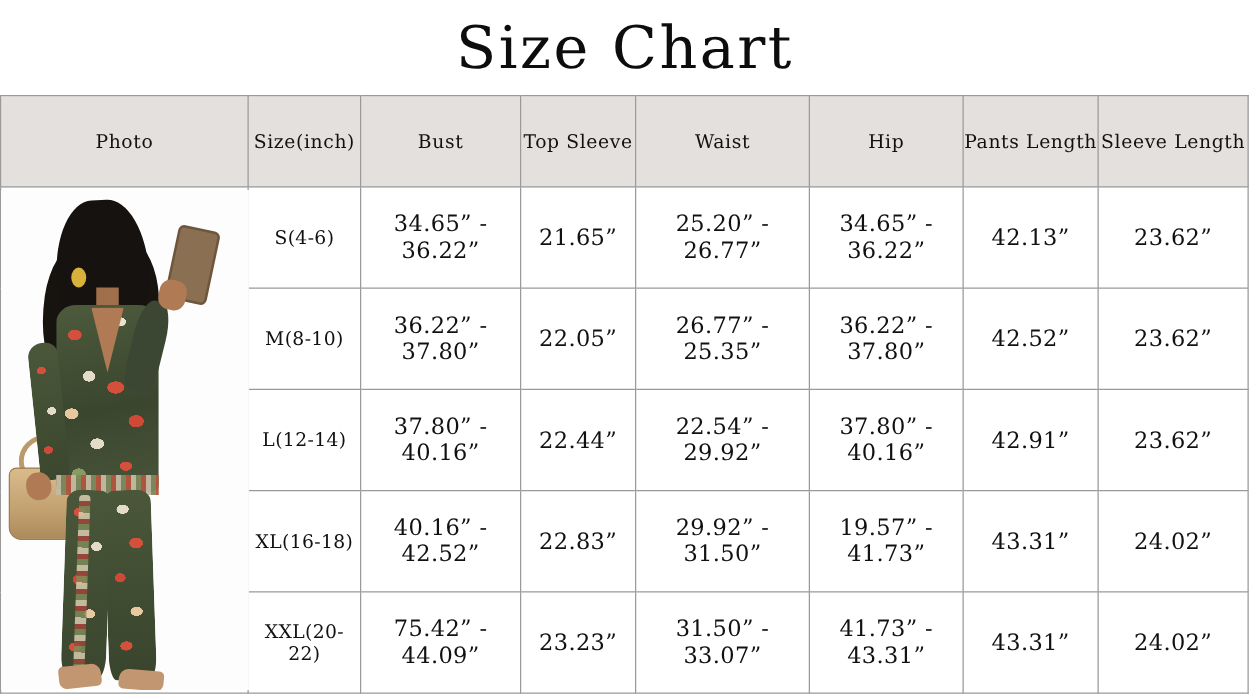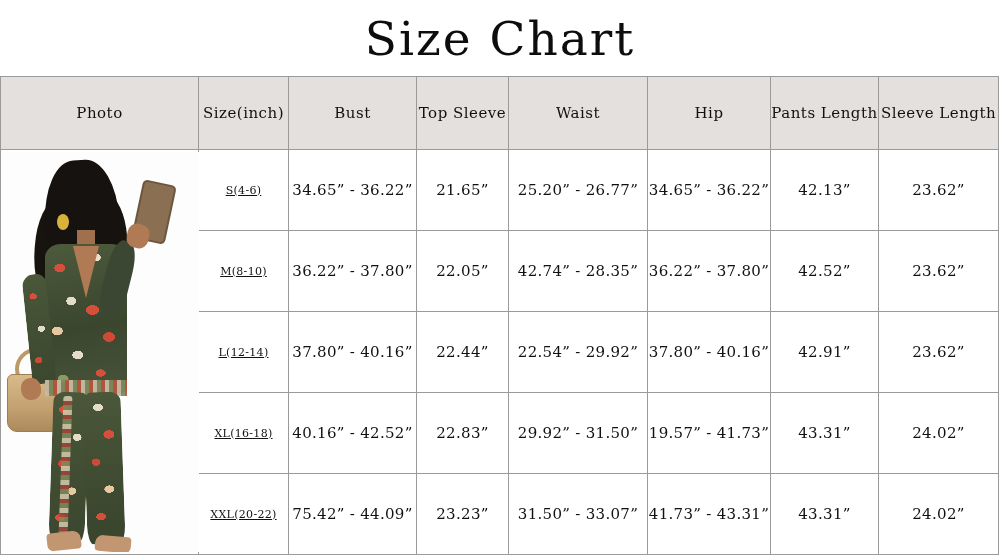--- a/index.html
+++ b/index.html
@@ -51,32 +51,31 @@
     padding: 0;
   }
   thead th {
     background: #e3e0de;
     height: 72px;
     font-size: 15px;
     letter-spacing: 0.5px;
   }
   tbody td {
     height: 80px;
-    font-size: 15px;
+    font-size: 18px;
     background: #ffffff;
     letter-spacing: 0.3px;
   }
   td.photo-cell {
     padding: 0;
     background: #ffffff;
     vertical-align: top;
   }
   td.size-label {
-    font-size: 11px;
-    text-decoration: underline;
+    font-size: 15px;
   }
   
   col.c-photo       { width: 198px; }
   col.c-size        { width: 90px; }
   col.c-bust        { width: 128px; }
   col.c-toplength   { width: 92px; }
   col.c-waist       { width: 139px; }
   col.c-hip         { width: 123px; }
   col.c-pantslength { width: 108px; }
   col.c-sleeve      { width: 120px; }
@@ -401,21 +400,21 @@
         <td>21.65”</td>
         <td>25.20” - 26.77”</td>
         <td>34.65” - 36.22”</td>
         <td>42.13”</td>
         <td>23.62”</td>
       </tr>
       <tr>
         <td class="size-label">M(8-10)</td>
         <td>36.22” - 37.80”</td>
         <td>22.05”</td>
-        <td>42.74” - 28.35”</td>
+        <td>26.77” - 25.35”</td>
         <td>36.22” - 37.80”</td>
         <td>42.52”</td>
         <td>23.62”</td>
       </tr>
       <tr>
         <td class="size-label">L(12-14)</td>
         <td>37.80” - 40.16”</td>
         <td>22.44”</td>
         <td>22.54” - 29.92”</td>
         <td>37.80” - 40.16”</td>

